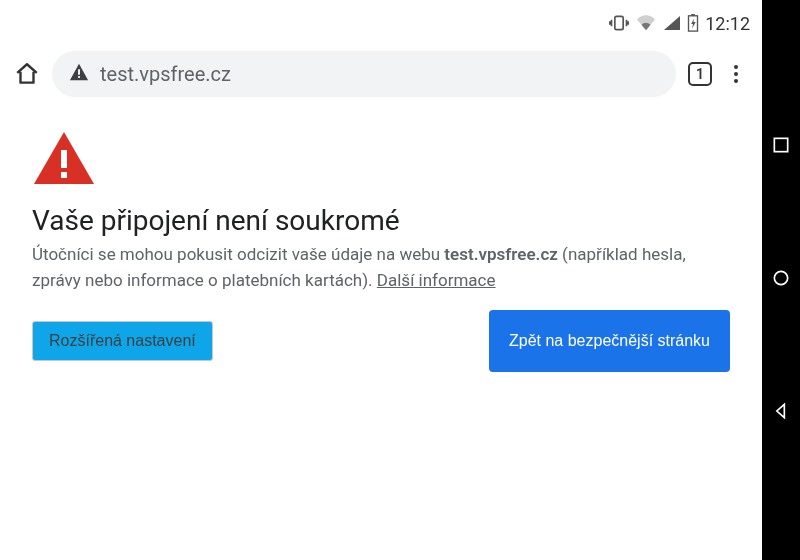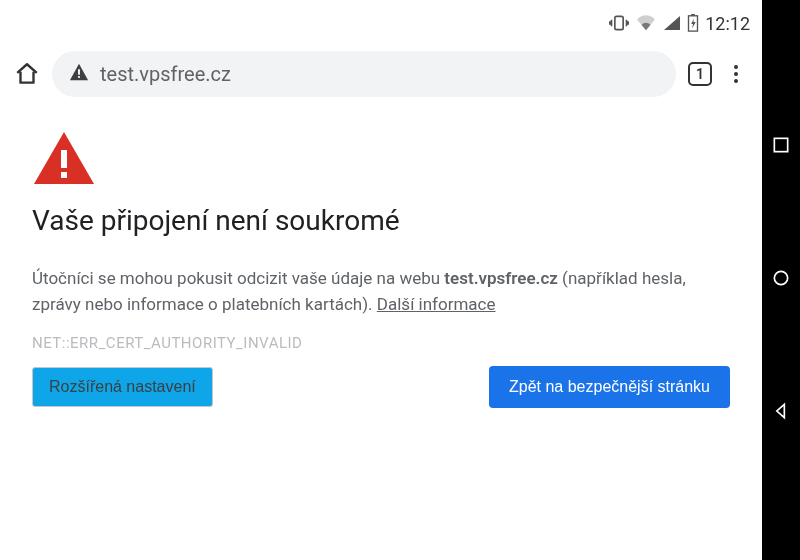--- a/index.html
+++ b/index.html
@@ -40,35 +40,35 @@
     display: flex; align-items: center; justify-content: center;
     font-size: 14px; font-weight: 600; color: #333;
   }
   .overflow { display: flex; flex-direction: column; gap: 3px; align-items: center; justify-content: center; width: 24px; height: 24px; cursor: pointer;}
   .overflow span { width: 4px; height: 4px; border-radius: 50%; background: #333; }
 
   
   .error-page { padding: 28px 32px 0 32px; }
   .warn-triangle { margin-bottom: 18px; }
   .warn-triangle svg { display: block; }
-  .error-title { font-size: 28px; color: #202124; font-weight: 400; margin-bottom: 28px; }
+  .error-title { font-size: 28px; color: #202124; font-weight: 400; margin-bottom: 4px; }
   .error-body { font-size: 17px; color: #5f6368; line-height: 1.55; margin-bottom: 16px; }
   .error-body .bold { font-weight: 600; color: #5f6368; }
   .error-body .link { color: #5f6368; text-decoration: underline; cursor: pointer; }
   .error-code { font-size: 15px; color: #b9bcbf; letter-spacing: 0.5px; margin-bottom: 14px; }
 
   .btn-row { display: flex; gap: 20px; align-items: center; }
   .btn-secondary {
     border: 1px solid #c7c7c7; background: #0ea5e9; color: #3c4043;
     padding: 10px 16px; font-size: 16px; border-radius: 3px; cursor: pointer;
   }
   .spacer { flex: 1; }
   .btn-primary {
     background: #1a73e8; color: #fff; border: none;
-    padding: 12px 20px; font-size: 16px; border-radius: 4px; cursor: pointer;
+    padding: 22px 20px; font-size: 16px; border-radius: 4px; cursor: pointer;
   }
 </style>
 </head>
 <body>
 
 <div class="frame">
 
   <div class="sysnav">
     <div>
       <svg viewBox="0 0 24 24">
@@ -151,21 +151,20 @@
           <rect x="29" y="42" width="6" height="6" fill="#fff"></rect>
         </svg>
       </div>
 
       <h1 class="error-title">Vaše připojení není soukromé</h1>
 
       <p class="error-body">
         <span>Útočníci se mohou pokusit odcizit vaše údaje na webu </span><span class="bold">test.vpsfree.cz</span><span> (například hesla, zprávy nebo informace o platebních kartách). </span><span class="link">Další informace</span>
       </p>
 
-      <div class="error-code">NET::ERR_CERT_AUTHORITY_INVALID</div>
 
       <div class="btn-row">
         <button class="btn-secondary">Rozšířená nastavení</button>
         <div class="spacer"></div>
         <button class="btn-primary">Zpět na bezpečnější stránku</button>
       </div>
     </div>
 
   </div>
 </div>

